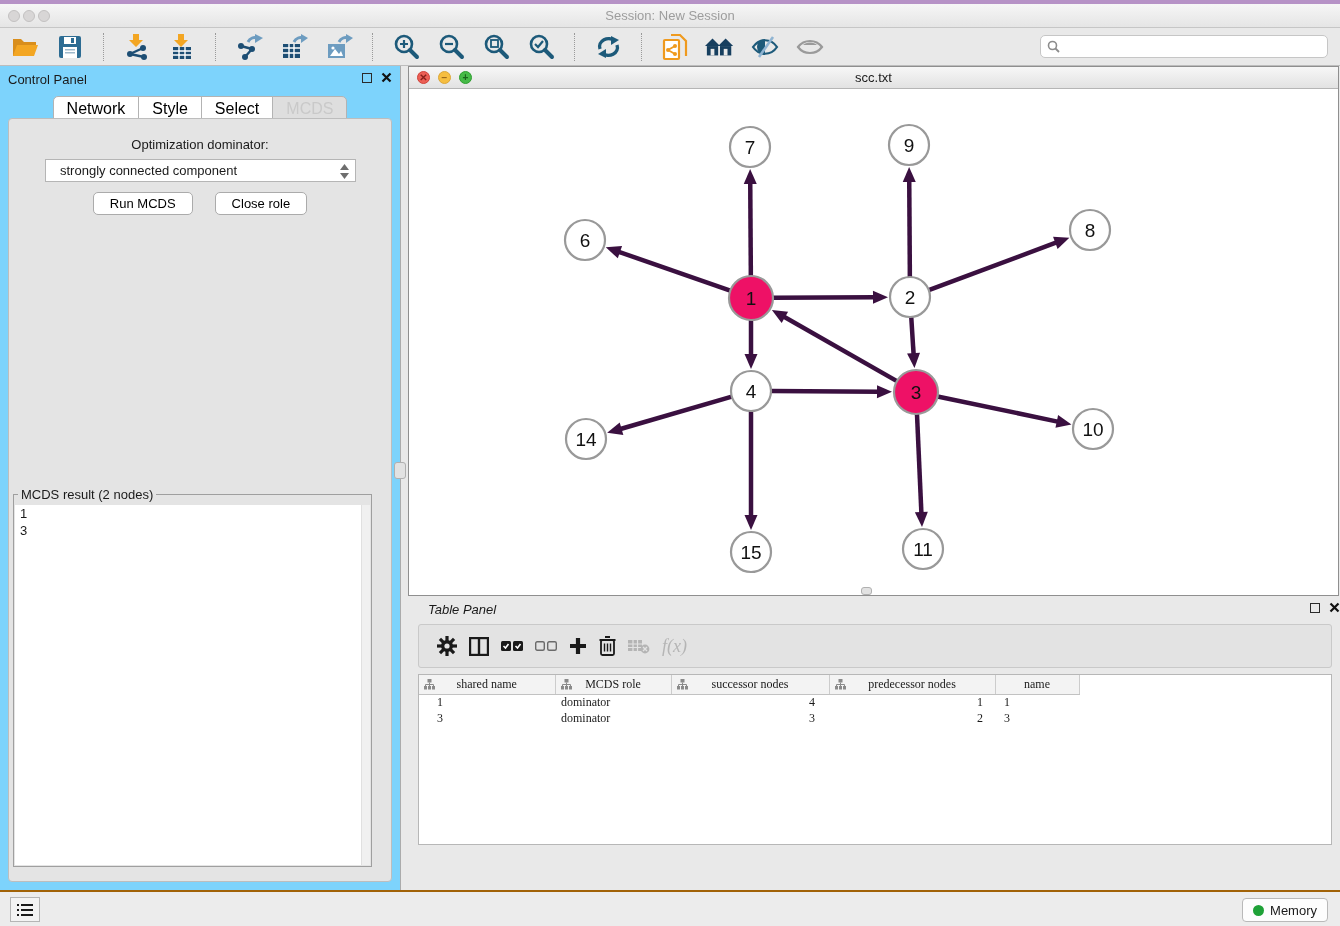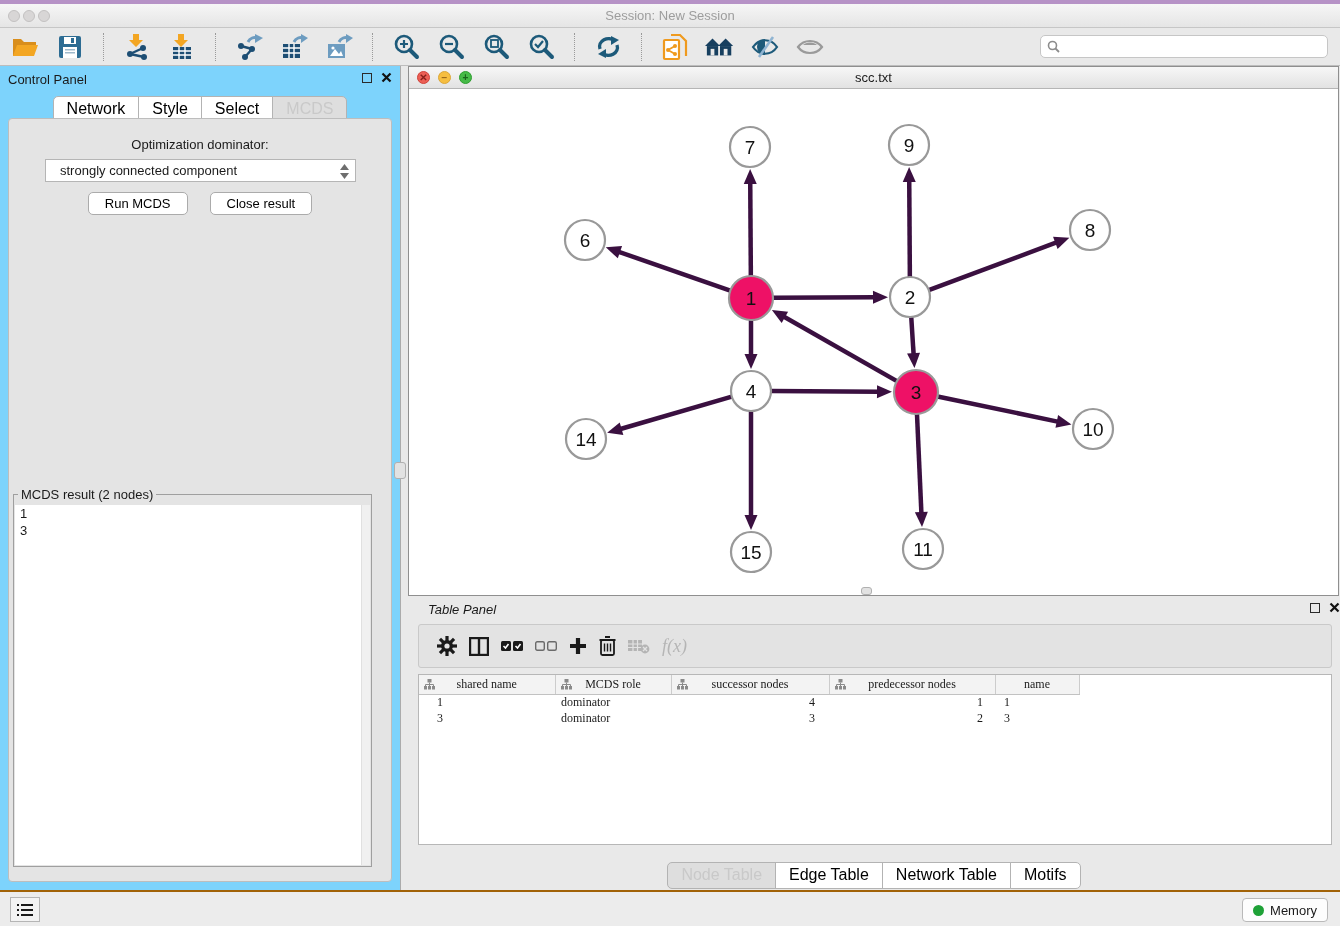--- a/index.html
+++ b/index.html
@@ -318,21 +318,21 @@
       <span>strongly connected component</span>
       <span class="stepper">
         <svg width="11" height="17" viewBox="0 0 11 17">
             <polygon points="5.5,1 10,7 1,7" fill="#6e6e6e"></polygon>
             <polygon points="5.5,16 10,10 1,10" fill="#6e6e6e"></polygon>
           </svg>
       </span>
     </div>
     <div id="cp-buttons">
       <button class="aqua-btn">Run MCDS</button>
-      <button class="aqua-btn">Close result</button>
+      <button class="aqua-btn">Close role</button>
     </div>
     <fieldset id="result-box">
       <legend>MCDS result (2 nodes)</legend>
       <div id="result-area">
         <div id="result-lines">
             <div class="result-line">1</div>
             <div class="result-line">3</div>
           </div>
         <div class="vsb"></div>
       </div>
@@ -525,26 +525,20 @@
           <tr>
             <td class="c0">3</td>
             <td class="c1">dominator</td>
             <td class="c2">3</td>
             <td class="c3">2</td>
             <td class="c4">3</td>
           </tr>
         </tbody>
     </table>
   </div>
-  <div id="tp-tabs">
-    <span class="tab first selected">Node Table</span>
-    <span class="tab">Edge Table</span>
-    <span class="tab">Network Table</span>
-    <span class="tab last">Motifs</span>
-  </div>
 </div>
 
 <div id="status-bar">
   <span id="task-list-button">
     <svg width="16" height="14" viewBox="0 0 16 14">
         <g fill="#1a1a1a">
           <rect x="0" y="1" width="2" height="2"></rect>
           <rect x="4" y="1" width="12" height="2"></rect>
           <rect x="0" y="6" width="2" height="2"></rect>
           <rect x="4" y="6" width="12" height="2"></rect>

